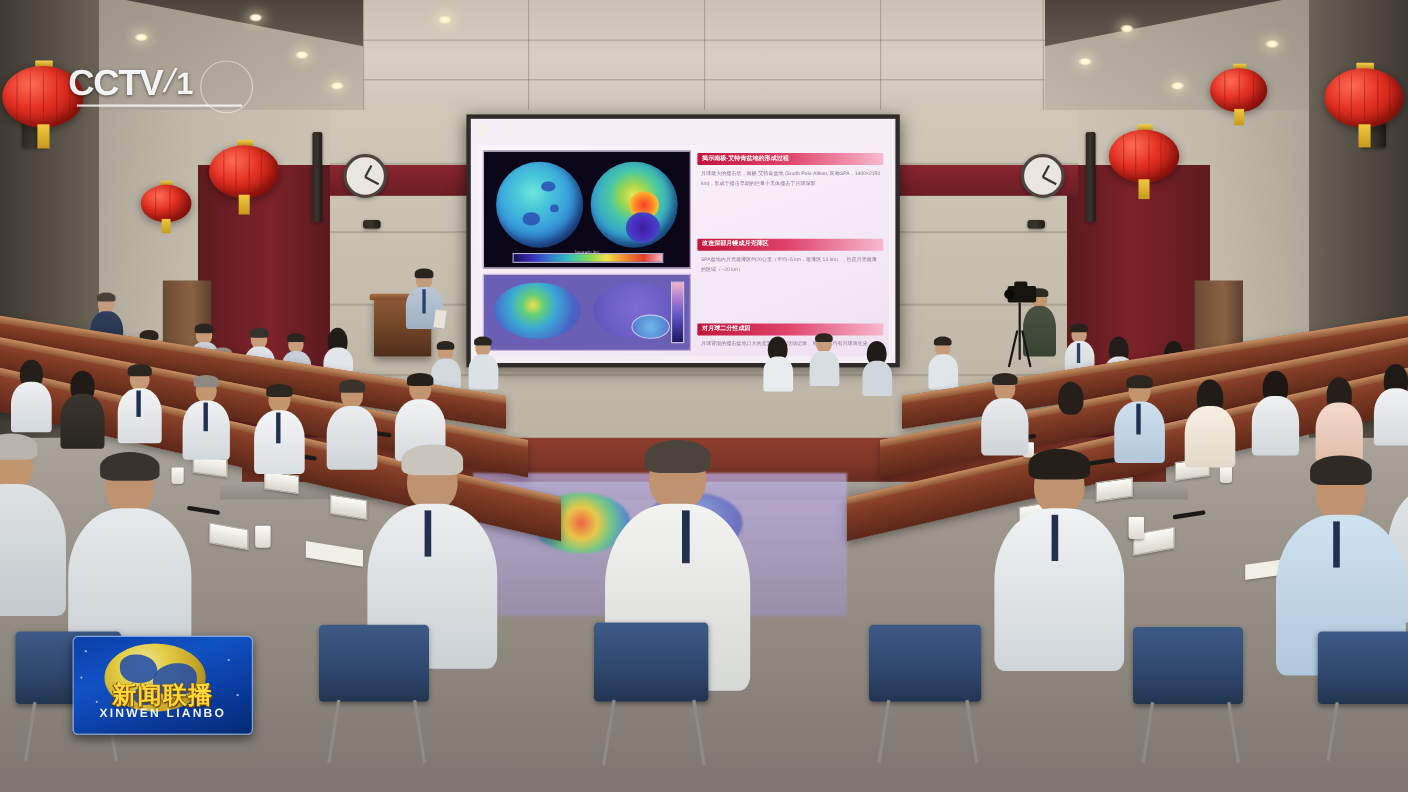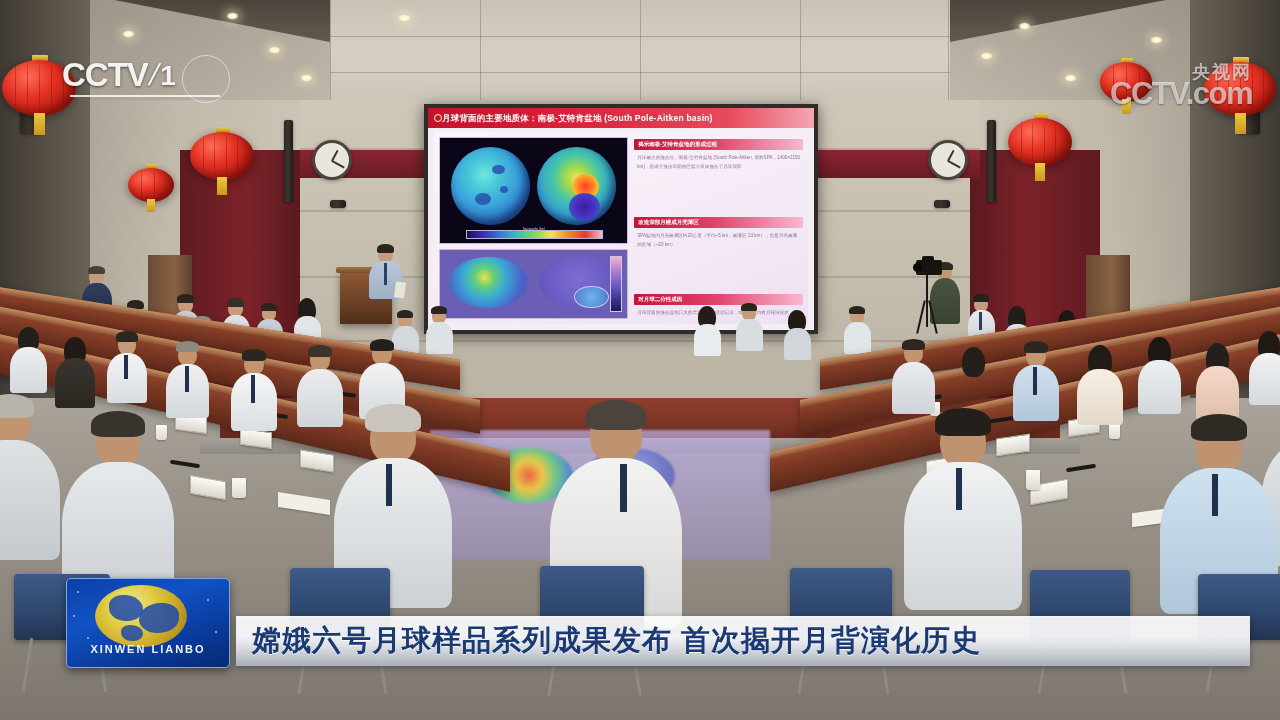--- a/index.html
+++ b/index.html
@@ -273,21 +273,20 @@
     <div class="clock" style="right:312px;top:140px;width:34px;height:34px;">
       <i style="width:12px;transform:rotate(-62deg);"></i>
       <i style="width:14px;height:1.5px;transform:rotate(28deg);"></i>
     </div>
 
     <div class="doorway" style="left:148px;top:255px;width:44px;height:145px;"></div>
     <div class="doorway" style="right:150px;top:255px;width:44px;height:145px;"></div>
 
     <div class="screen-frame">
       <div class="slide">
-        <div class="slide-title">月球背面的主要地质体：南极-艾特肯盆地 (South Pole-Aitken basin)</div>
         <div class="slide-bullet"></div>
         <div class="slide-body">
 
           <div class="slide-left">
             <div class="imgbox top">
               <div class="globe gl1">
                 <div class="blob" style="left:52%;top:22%;width:16%;height:12%;"></div>
                 <div class="blob" style="left:30%;top:58%;width:20%;height:16%;"></div>
                 <div class="blob" style="left:62%;top:50%;width:10%;height:9%;"></div>
               </div>
@@ -714,36 +713,30 @@
   </div>
 
   <div class="cctv13">
     <div style="position:relative;">
       <span class="big">CCTV</span><span class="slash">/</span><span class="num">1</span>
       <span class="ring"></span>
     </div>
     <div class="rule"></div>
   </div>
 
-  <div class="watermark">
-    <div class="cn">央视网</div>
-    <div class="en">CCTV.com</div>
-  </div>
 
   <div class="xwlb">
     <div class="star" style="left:10px;top:12px;"></div>
     <div class="star" style="left:140px;top:20px;"></div>
     <div class="star" style="left:20px;top:58px;"></div>
     <div class="star" style="left:148px;top:52px;"></div>
     <div class="star" style="left:6px;top:36px;"></div>
     <div class="globe">
       <div class="cont" style="left:14px;top:10px;width:34px;height:26px;"></div>
       <div class="cont" style="left:44px;top:18px;width:40px;height:30px;border-radius:55% 40% 50% 45%;"></div>
       <div class="cont" style="left:26px;top:40px;width:22px;height:16px;"></div>
     </div>
+    <div class="cn">新闻联播</div>
     <div class="en">XINWEN LIANBO</div>
   </div>
 
-  <div class="lowerthird">
-    <div class="lt-text">嫦娥六号月球样品系列成果发布 首次揭开月背演化历史</div>
-  </div>
 
 </div>
 
 </body></html>

